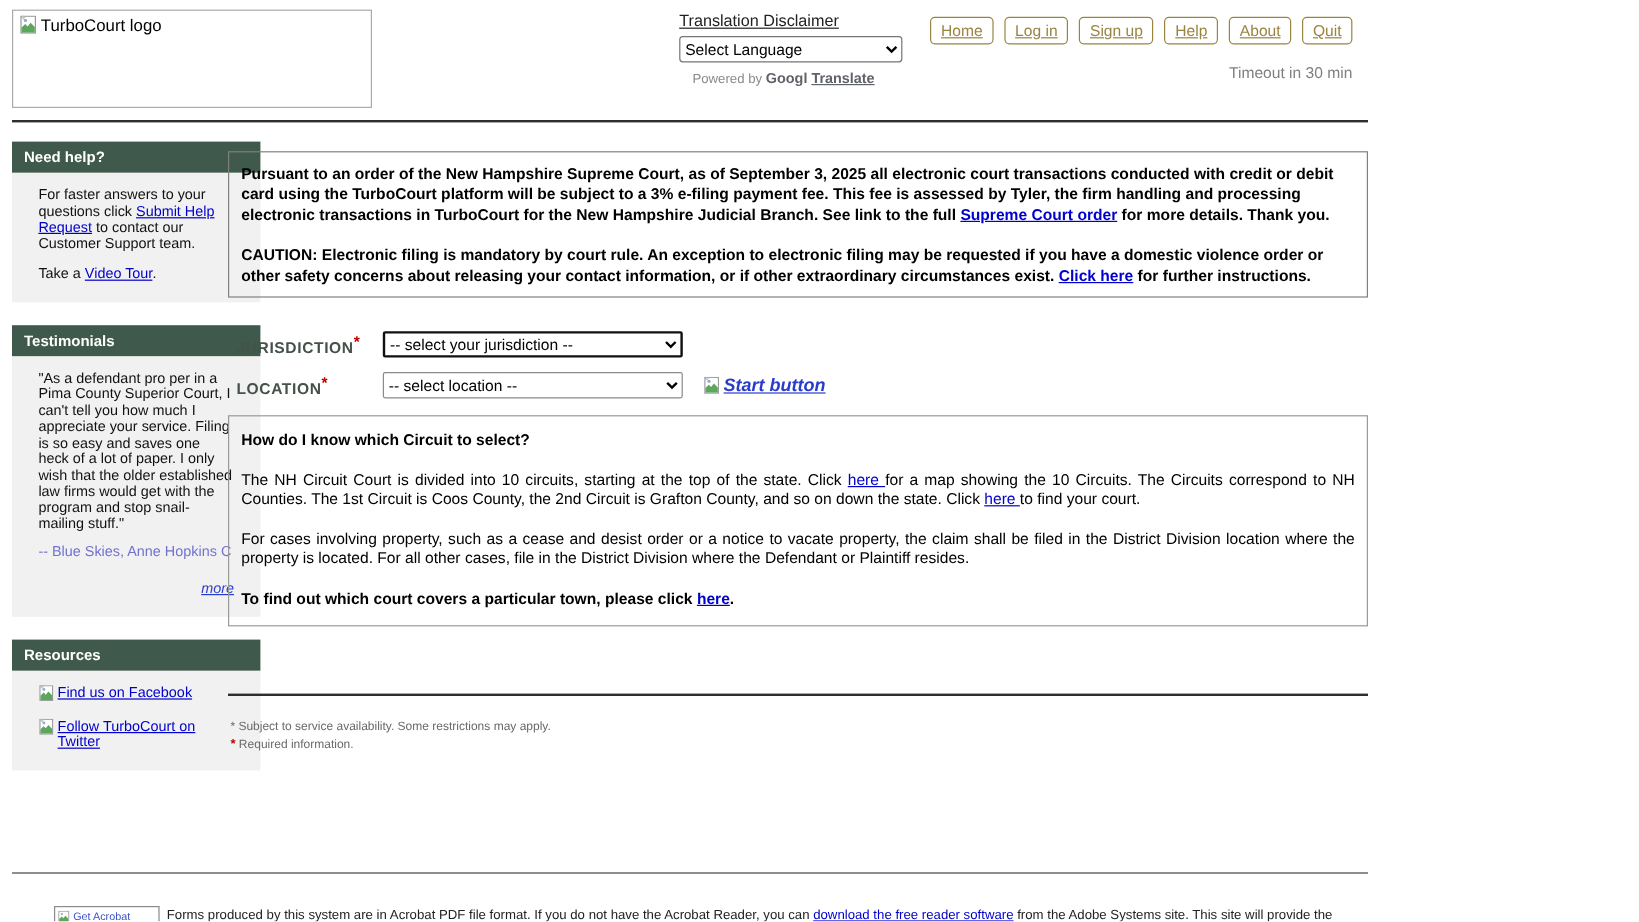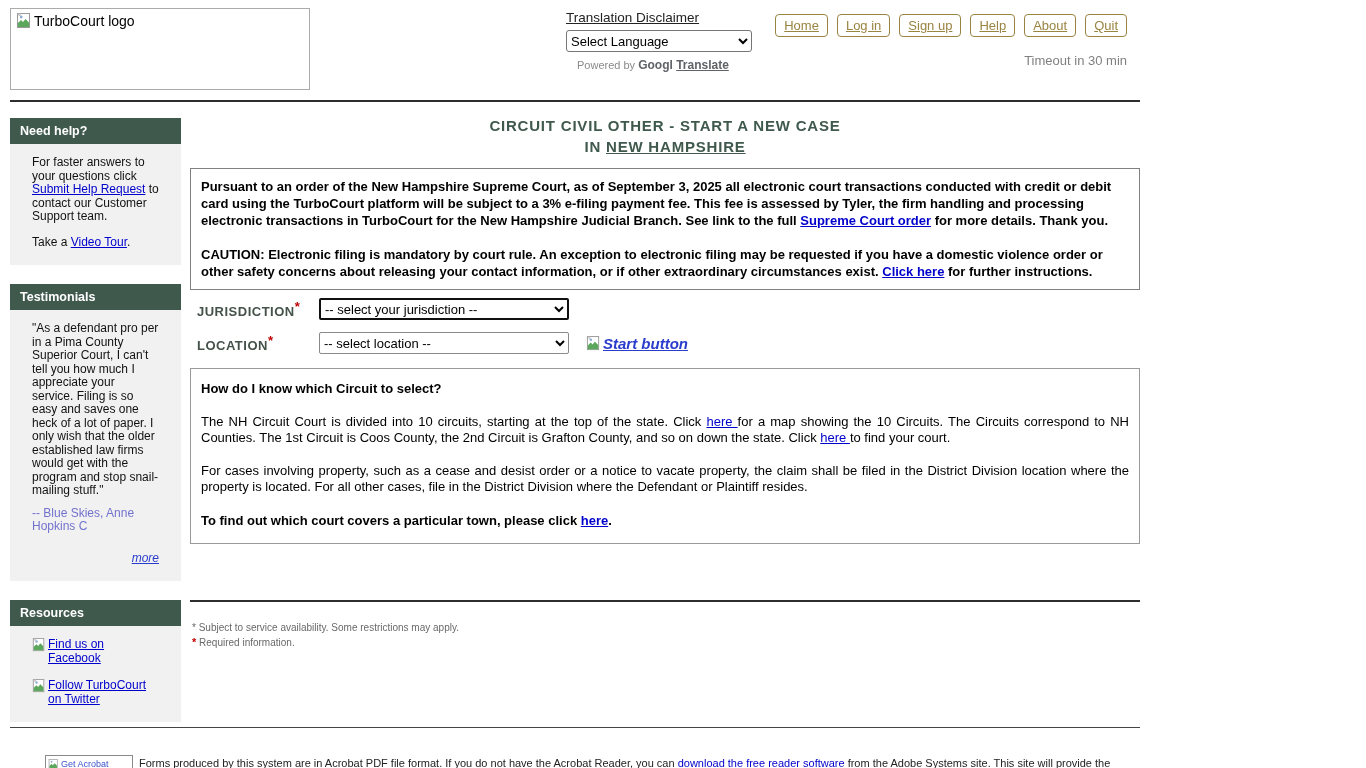--- a/index.html
+++ b/index.html
@@ -22,39 +22,39 @@
   .powered .gt-link { color:#5f6368; font-size:12px; font-weight:bold; text-decoration:underline; }
   .nav-row { position:absolute; top:14px; right:239px; display:flex; gap:9px; }
   .nav-btn {
     display:inline-block; padding:3px 8px; border:1px solid #9A8441; border-radius:4px;
     color:#9A8441; background:#fff; font-size:13px; font-family:"Liberation Sans",sans-serif; cursor:pointer;text-decoration:underline;
   }
   .timeout { position:absolute; top:53px; right:239px; color:#808080; font-size:13px; }
   .hr-top { position:absolute; left:10px; top:100px; width:1130px; height:2px; background:#2E2E2E; }
 
   
-  .sidebar { position:absolute; left:10px; top:118px; width:171px; }
+  .sidebar { position:absolute; left:10px; top:118px; width:207px; }
   .side-sec { margin-bottom:19px; }
   .shead { background:#3F594D; color:#fff; font-weight:bold; font-size:12.5px; padding:6px 10px; }
   .sbody { background:#F1F1F1; padding:12px 22px 16px; font-size:12px; line-height:13.5px; color:#111; }
   .sbody p { margin-bottom:12px; }
   .sbody p:last-child { margin-bottom:0; }
   .attribution { color:#7272CE; margin-top:9px; }
   .more-row { text-align:right; margin-top:18px; }
   .more-link { font-style:italic; color:#2A3CCC; text-decoration:underline; }
   .res-link-row { display:flex; align-items:flex-start; gap:2px; margin-bottom:14px; }
   .res-link-row:last-child { margin-bottom:0; }
 
   
   .main { position:absolute; left:190px; top:115px; width:950px; }
   .page-title { text-align:center; color:#3F594D; font-weight:bold; font-size:15px; letter-spacing:.8px; line-height:21px; }
   .page-title .state-link { color:#3F594D; text-decoration:underline; }
   .notice-box { margin-top:11px; border:1px solid #808080; padding:9px 10px; font-weight:bold; font-size:13px; line-height:17px; }
   .notice-box p + p { margin-top:17px; }
-  .form-area { margin-top:8px; padding-left:7px; }
+  .form-area { margin-top:28px; padding-left:7px; }
   .form-row { display:flex; align-items:center; margin-bottom:12px; }
   .form-label { width:122px; font-weight:bold; color:#44524A; font-size:13px; letter-spacing:.5px; }
   .req { color:#C00000; font-size:13px; vertical-align:super; font-weight:bold; }
   .sel { width:250px; height:22px; font-size:13px; font-family:"Liberation Sans",sans-serif; background:#fff; }
   .sel-focus { border:2px solid #101010; border-radius:2px; }
   .sel-normal { border:1px solid #8a8a8a; border-radius:2px; }
   .start-link { display:flex; align-items:center; gap:2px; margin-left:17px; font-size:15px; font-weight:bold; font-style:italic; color:#2A3CCC; text-decoration:underline; cursor:pointer; }
   .help-box { margin-top:14px; border:1px solid #999; padding:12px 10px 14px; font-size:13px; line-height:16.5px; }
   .help-box h4 { font-size:13px; font-weight:bold; margin-bottom:16px; }
   .help-box .ans { text-align:justify; margin-bottom:16px; }
@@ -148,24 +148,20 @@
               <path d="M1.5 0.5 L5 0.5 L3.5 3 Z" fill="#ddd" stroke="#9a9a9a" stroke-width="0.5"></path>
             </svg>
           <a class="lnk">Follow TurboCourt on Twitter</a>
         </div>
       </div>
     </div>
   </div>
 
   <div class="main">
 
-    <div class="page-title">
-      <span>CIRCUIT CIVIL OTHER - START A NEW CASE</span><br>
-      <span>IN </span><a class="state-link">NEW HAMPSHIRE</a>
-    </div>
 
     <div class="notice-box">
       <p><span>Pursuant to an order of the New Hampshire Supreme Court, as of September 3, 2025 all electronic court transactions conducted with credit or debit card using the TurboCourt platform will be subject to a 3% e-filing payment fee.  This fee is assessed by Tyler, the firm handling and processing electronic transactions in TurboCourt for the New Hampshire Judicial Branch. See link to the full </span><a class="lnk">Supreme Court order</a><span> for more details. Thank you.</span></p>
       <p><span>CAUTION: Electronic filing is mandatory by court rule. An exception to electronic filing may be requested if you have a domestic violence order or other safety concerns about releasing your contact information, or if other extraordinary circumstances exist. </span><a class="lnk">Click here</a><span> for further instructions.</span></p>
     </div>
 
     <div class="form-area">
       <div class="form-row">
         <div class="form-label"><span>JURISDICTION</span><span class="req">*</span></div>
         <select class="sel sel-focus">

